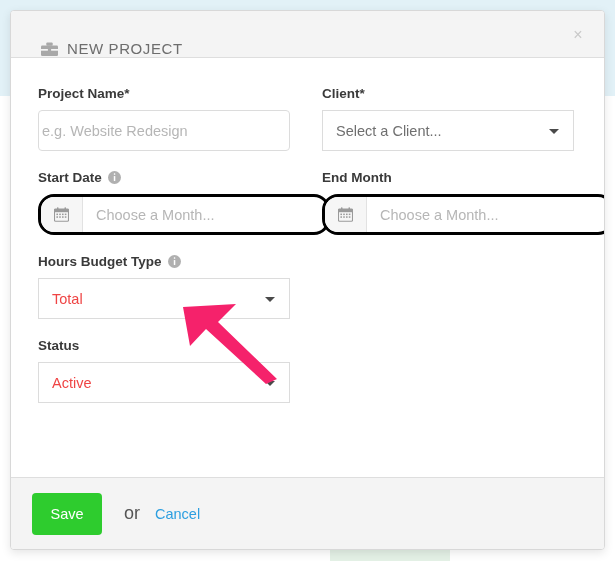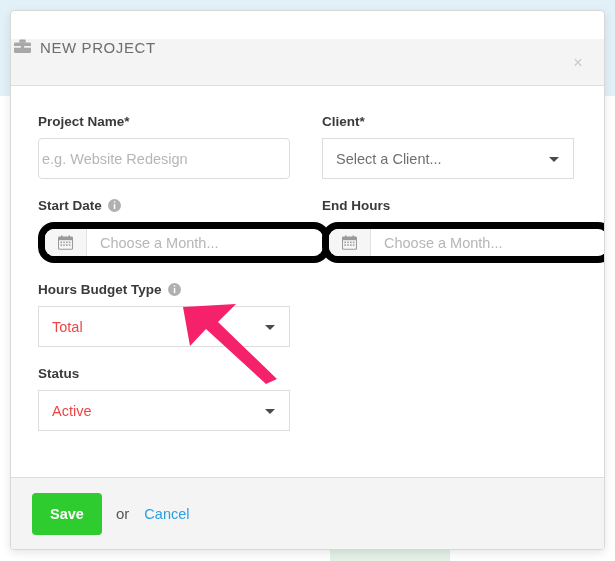--- a/index.html
+++ b/index.html
@@ -51,24 +51,23 @@
     box-shadow: 0 3px 10px rgba(0,0,0,0.10);
     box-sizing: border-box;
     overflow: hidden;
   }
   .modal-header {
     position: relative;
     height: 47px;
     background: #f4f4f4;
     border-bottom: 1px solid #dedede;
     display: flex;
-    align-items: flex-start;
-    padding: 0 3px;
-    box-sizing: border-box;
-    margin-top: 28px;
+    align-items: flex-end;
+    padding: 0 30px;
+    box-sizing: border-box;
   }
   .briefcase-icon {
     width: 17px;
     height: 15px;
     margin-right: 9px;
     flex: none;
     display: block;
   }
   .modal-title {
     font-size: 15px;
@@ -168,21 +167,21 @@
     border-left: 5px solid transparent;
     border-right: 5px solid transparent;
     border-top: 5px solid #4a4a4a;
   }
 
   .date-group {
     display: flex;
     width: 292px;
     height: 41px;
     box-sizing: border-box;
-    border: 7px solid #000000;
+    border: 3px solid #000000;
     border-radius: 16px;
     overflow: hidden;
     background: #fff;
   }
   .date-addon {
     width: 41px;
     flex: none;
     background: #f6f6f6;
     border-right: 1px solid #e2e2e2;
     display: flex;
@@ -221,25 +220,24 @@
     background: #2ecc2e;
     color: #ffffff;
     border: 0;
     border-radius: 4px;
     width: 70px;
     height: 42px;
     font-family: "Liberation Sans", sans-serif;
     font-size: 14.5px;
     cursor: pointer;
     padding: 0;
-    font-weight: bold;
   }
   .or-text {
-    margin-left: 14px;
-    font-size: 15px;
+    margin-left: 22px;
+    font-size: 18px;
     color: #555555;
   }
   .cancel-link {
     margin-left: 15px;
     font-size: 14.5px;
     color: #2d9fe0;
     text-decoration: none;
     cursor: pointer;
   }
 
@@ -319,21 +317,21 @@
                 <rect x="8" y="9.3" width="1.6" height="1.5"></rect>
                 <rect x="10.8" y="9.3" width="1.6" height="1.5"></rect>
               </g>
             </svg>
           </div>
           <input class="date-input" type="text" placeholder="Choose a Month..." style="">
         </div>
       </div>
       <div class="form-col">
         <div class="field-label">
-          <span>End Hours</span>
+          <span>End Month</span>
         </div>
         <div class="date-group">
           <div class="date-addon">
             <svg class="cal-icon" viewBox="0 0 15 15">
               <rect x="0.5" y="2" width="14" height="12.2" rx="1" fill="none" stroke="#9a9a9a" stroke-width="1.1"></rect>
               <rect x="0.5" y="2" width="14" height="3.2" fill="#9a9a9a"></rect>
               <rect x="3" y="0.3" width="1.5" height="3" rx="0.6" fill="#9a9a9a"></rect>
               <rect x="10.5" y="0.3" width="1.5" height="3" rx="0.6" fill="#9a9a9a"></rect>
               <g fill="#9a9a9a">
                 <rect x="2.4" y="6.6" width="1.6" height="1.5"></rect>

